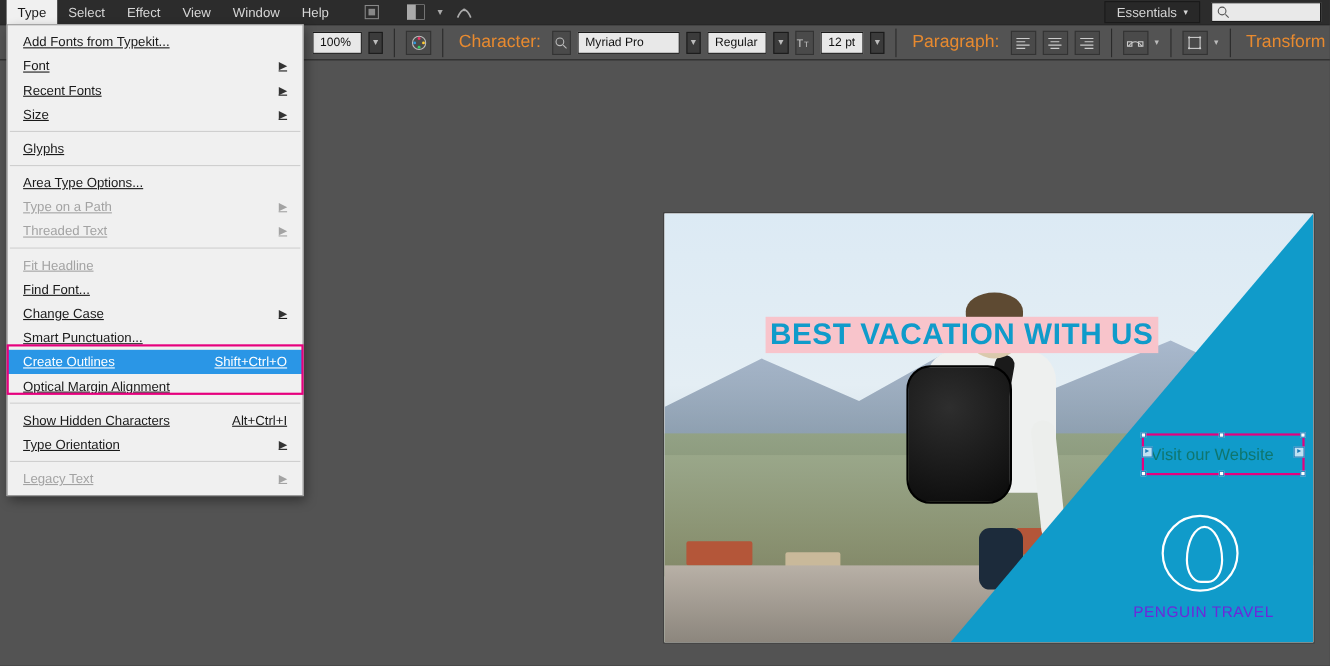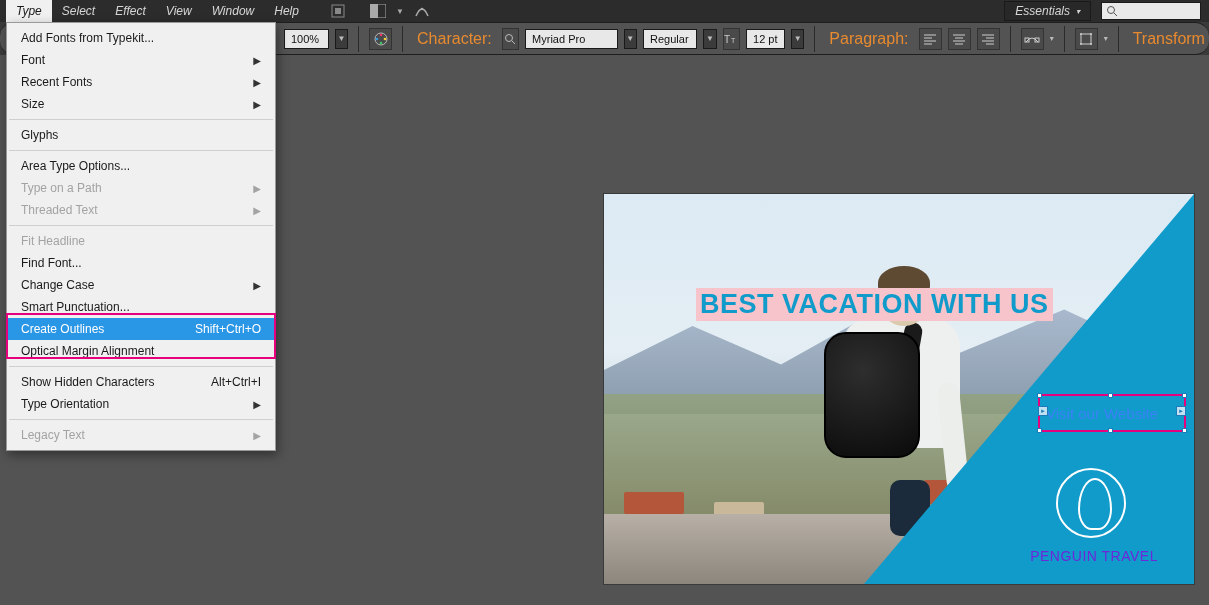--- a/index.html
+++ b/index.html
@@ -15,30 +15,30 @@
     --orange:#e88a2f;
     --teal:#109bca;
     --pink:#f8c4cb;
     --hl:#e6007e;
     --white:#ffffff;
   }
   html,body{margin:0;padding:0;width:1209px;height:605px;overflow:hidden;font-family:"Segoe UI",Tahoma,Arial,sans-serif;background:var(--bg-dark);}
   *{box-sizing:border-box;}
 
   
-  .menubar{height:22px;background:var(--bg-darker);display:flex;align-items:center;padding-left:6px;color:var(--text-light);font-size:12px;font-style:italic;}
+  .menubar{height:22px;background:var(--bg-darker);display:flex;align-items:center;padding-left:6px;color:var(--text-light);font-size:12px;}
   .menubar .mitem{padding:0 10px;height:22px;display:flex;align-items:center;cursor:default;}
   .menubar .mitem.open{background:var(--bg-menu);color:var(--text-menu);}
   .menubar .spacer{flex:1;}
   .ticon{width:22px;height:22px;display:flex;align-items:center;justify-content:center;color:var(--text-dim);}
   .workspace-sel{background:#282828;color:var(--text-light);font-size:12px;padding:2px 10px;border:1px solid #1a1a1a;display:flex;align-items:center;gap:6px;margin-right:10px;}
   .searchbox{background:#e9e9e9;width:100px;height:18px;border:1px solid #1a1a1a;margin-right:8px;display:flex;align-items:center;padding:0 4px;}
 
   
-  .optbar{height:33px;background:var(--bg-toolbar);border-top:1px solid #1e1e1e;border-bottom:1px solid #1e1e1e;display:flex;align-items:center;padding-left:284px;font-size:11px;color:var(--text-light);gap:6px;border-radius:14px;}
+  .optbar{height:33px;background:var(--bg-toolbar);border-top:1px solid #1e1e1e;border-bottom:1px solid #1e1e1e;display:flex;align-items:center;padding-left:284px;font-size:11px;color:var(--text-light);gap:6px;}
   .field{background:#e8e8e8;color:#111;height:20px;border:1px solid #1a1a1a;display:flex;align-items:center;padding:0 6px;font-size:11px;}
   .dropbtn{width:14px;height:20px;background:#3b3b3b;border:1px solid #1a1a1a;display:flex;align-items:center;justify-content:center;color:#bcbcbc;font-size:8px;}
   .sep{width:1px;height:26px;background:#2a2a2a;margin:0 4px;}
   .iconbtn{width:24px;height:22px;border:1px solid #333;background:#4a4a4a;display:flex;align-items:center;justify-content:center;color:#bcbcbc;font-size:11px;}
   .label{color:var(--orange);font-size:16px;margin:0 4px;}
 
   
   .canvas-area{position:absolute;left:0;top:55px;right:0;bottom:0;background:var(--bg-toolbar);}
   .artboard{position:absolute;left:604px;top:139px;width:590px;height:390px;background:#fff;box-shadow:0 0 0 1px rgba(0,0,0,.3);}
   .photo{position:absolute;inset:0;overflow:hidden;}
@@ -53,30 +53,30 @@
   .hair{position:absolute;left:84px;top:-6px;width:52px;height:34px;border-radius:50% 50% 40% 40%;background:#5e4a32;}
   .torso{position:absolute;left:48px;top:46px;width:118px;height:130px;border-radius:28px 28px 16px 16px;background:#eef0ef;}
   .backpack{position:absolute;left:30px;top:60px;width:96px;height:126px;border-radius:22px;background:radial-gradient(circle at 40% 30%,#2e2e2e,#0a0a0a);border:2px solid #000;}
   .strap{position:absolute;left:104px;top:50px;width:18px;height:90px;background:#1a1a1a;border-radius:9px;transform:rotate(10deg);}
   .arm{position:absolute;left:148px;top:110px;width:22px;height:110px;background:#eceeec;border-radius:12px;transform:rotate(-6deg);}
   .leg{position:absolute;left:96px;bottom:-4px;width:40px;height:56px;background:#1c2b3b;border-radius:10px;}
 
   .triangle{position:absolute;right:0;top:0;bottom:0;width:330px;background:var(--teal);clip-path:polygon(100% 0,100% 100%,0 100%);}
   .headline{position:absolute;left:92px;top:52px;font-size:27px;font-weight:600;color:var(--teal);background:var(--pink);padding:1px 4px;letter-spacing:.5px;margin-top:42px;}
   .visit-box{position:absolute;right:8px;top:200px;width:148px;height:38px;border:2px solid var(--hl);}
-  .visit-txt{position:absolute;left:6px;top:9px;color:#3b82f6;font-size:15px;}
+  .visit-txt{position:absolute;left:6px;top:9px;color:#0f766e;font-size:15px;}
   .handle{position:absolute;width:5px;height:5px;background:#fff;border:1px solid #1d7db9;}
   .hm{left:68px;} 
   .logo{position:absolute;right:68px;bottom:46px;width:70px;height:70px;border:2px solid #fff;border-radius:50%;}
   .logo:before{content:"";position:absolute;left:20px;top:8px;width:30px;height:48px;border:2px solid #fff;border-radius:50% 50% 40% 40% / 60% 60% 40% 40%;}
   .brand{position:absolute;right:36px;bottom:20px;color:#6d28d9;font-size:14px;letter-spacing:.5px;}
 
   
   .menu{position:absolute;left:6px;top:22px;width:270px;background:var(--bg-menu);border:1px solid #9a9a9a;box-shadow:2px 4px 10px rgba(0,0,0,.4);font-size:12px;color:var(--text-menu);padding:4px 0;z-index:10;}
-  .mi{height:22px;display:flex;align-items:center;justify-content:space-between;padding:0 14px;}
+  .mi{height:22px;display:flex;align-items:center;justify-content:space-between;padding:0 14px;text-decoration:underline;}
   .mi.disabled{color:var(--text-disabled);}
   .mi.hl{background:var(--bg-hover);color:#fff;}
   .mi .arrow{font-size:10px;color:#333;}
   .mi.disabled .arrow{color:var(--text-disabled);}
   .msep{height:1px;background:#cfcfcf;margin:4px 2px;}
   .hlframe{position:absolute;left:6px;top:313px;width:270px;height:46px;border:2px solid var(--hl);pointer-events:none;z-index:11;}
 
   svg{display:block;}
 </style>
 </head>

